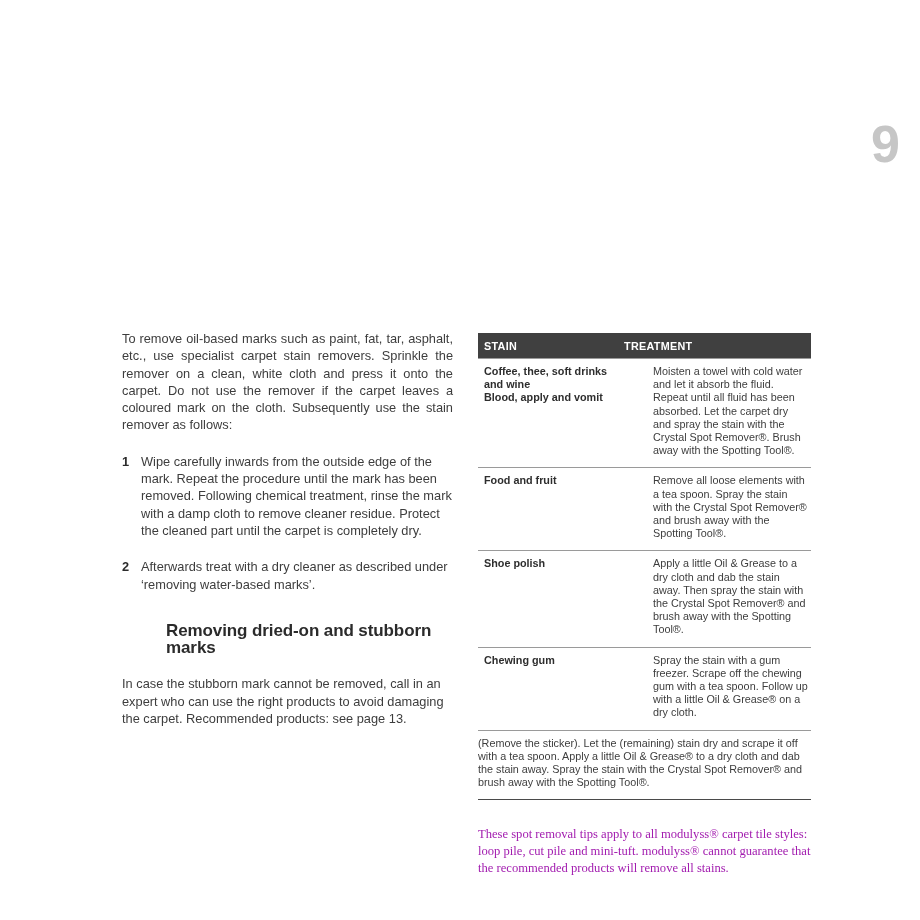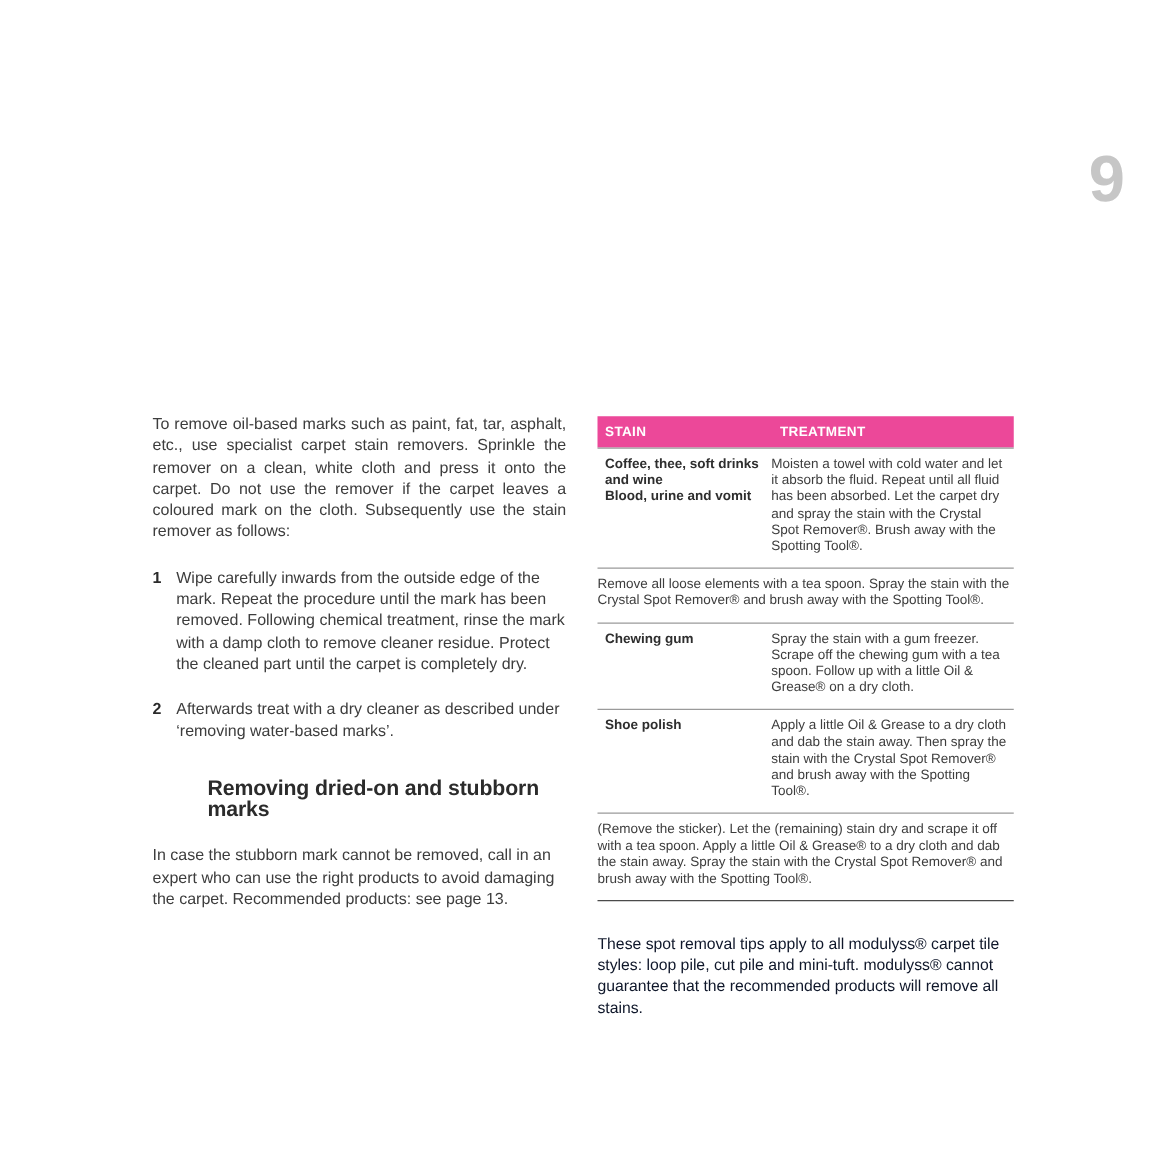--- a/index.html
+++ b/index.html
@@ -70,37 +70,38 @@
     left: 478px;
     top: 333px;
     width: 333px;
   }
   .spot-table {
     width: 100%;
     border-bottom: 1px solid #4a4a4a;
   }
   .thead {
     display: flex;
-    background: #ec4899;
+    background: #404040;
     color: #ffffff;
     font-weight: 700;
     font-size: 10.8px;
     letter-spacing: 0.3px;
   }
   .thead .th {
     padding: 7px 4px 6px 6px;
   }
   .stain-col {
     width: 130px;
     flex-shrink: 0;
   }
   .trow {
     display: flex;
     border-top: 1px solid #9a9a9a;
     padding: 6px 0 10px 0;
+    gap: 36px;
   }
   .trow:first-of-type {
     border-top: none;
   }
   .td {
     font-size: 10.8px;
     line-height: 13.2px;
   }
   .td.stain {
     width: 125px;
@@ -115,21 +116,22 @@
   }
   .td.treatment {
     flex: 1;
     padding-right: 2px;
     color: #3d3d3d;
   }
   .footer-note {
     margin-top: 26px;
     font-size: 12.6px;
     line-height: 17px;
-    color: #0f172a;
+    color: #a21caf;
+    font-family: Liberation Serif, serif;
   }
 </style>
 </head>
 <body>
 
 <div class="page">
 
   <div class="page-number">9</div>
 
   <div class="col-left">
@@ -151,41 +153,44 @@
   <div class="col-right">
     <div class="spot-table">
       <div class="thead">
         <div class="th stain-col">STAIN</div>
         <div class="th">TREATMENT</div>
       </div>
 
       <div class="trow">
         <div class="td stain">
           <div class="stain-line">Coffee, thee, soft drinks and wine</div>
-          <div class="stain-line">Blood, urine and vomit</div>
+          <div class="stain-line">Blood, apply and vomit</div>
         </div>
         <div class="td treatment">Moisten a towel with cold water and let it absorb the fluid. Repeat until all fluid has been absorbed. Let the carpet dry and spray the stain with the Crystal Spot Remover®. Brush away with the Spotting Tool®.</div>
       </div>
 
       <div class="trow">
+        <div class="td stain">
+          <div class="stain-line">Food and fruit</div>
+        </div>
         <div class="td treatment">Remove all loose elements with a tea spoon. Spray the stain with the Crystal Spot Remover® and brush away with the Spotting Tool®.</div>
+      </div>
+
+      <div class="trow">
+        <div class="td stain">
+          <div class="stain-line">Shoe polish</div>
+        </div>
+        <div class="td treatment">Apply a little Oil &amp; Grease to a dry cloth and dab the stain away. Then spray the stain with the Crystal Spot Remover® and brush away with the Spotting Tool®.</div>
       </div>
 
       <div class="trow">
         <div class="td stain">
           <div class="stain-line">Chewing gum</div>
         </div>
         <div class="td treatment">Spray the stain with a gum freezer. Scrape off the chewing gum with a tea spoon. Follow up with a little Oil &amp; Grease® on a dry cloth.</div>
-      </div>
-
-      <div class="trow">
-        <div class="td stain">
-          <div class="stain-line">Shoe polish</div>
-        </div>
-        <div class="td treatment">Apply a little Oil &amp; Grease to a dry cloth and dab the stain away. Then spray the stain with the Crystal Spot Remover® and brush away with the Spotting Tool®.</div>
       </div>
 
       <div class="trow">
         <div class="td treatment">(Remove the sticker). Let the (remaining) stain dry and scrape it off with a tea spoon. Apply a little Oil &amp; Grease® to a dry cloth and dab the stain away. Spray the stain with the Crystal Spot Remover® and brush away with the Spotting Tool®.</div>
       </div>
     </div>
 
     <p class="footer-note">These spot removal tips apply to all modulyss® carpet tile styles: loop pile, cut pile and mini-tuft. modulyss® cannot guarantee that the recommended products will remove all stains.</p>
   </div>
 

